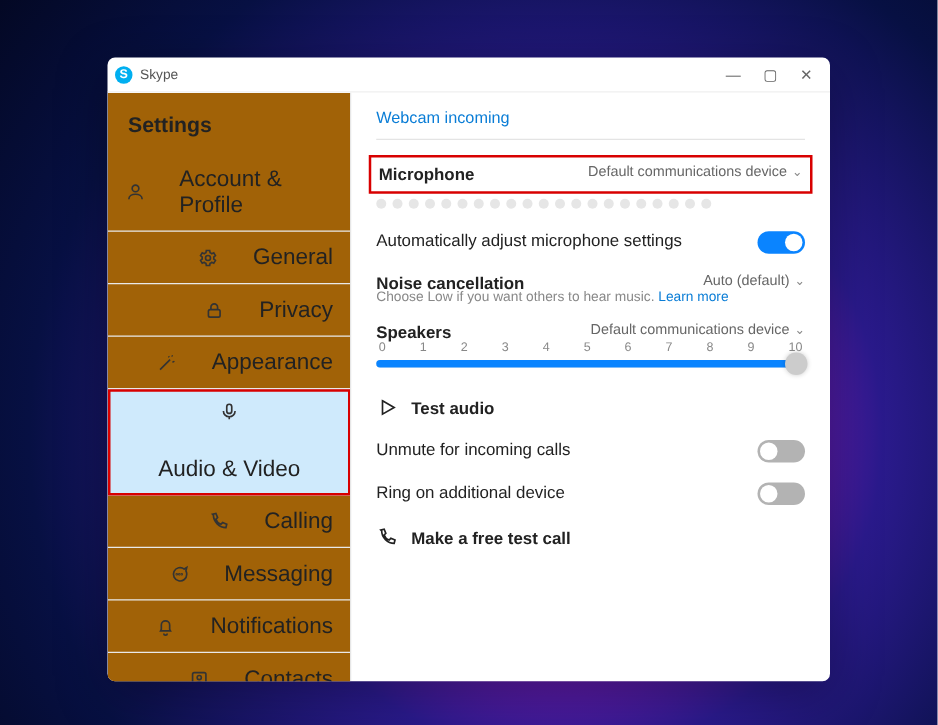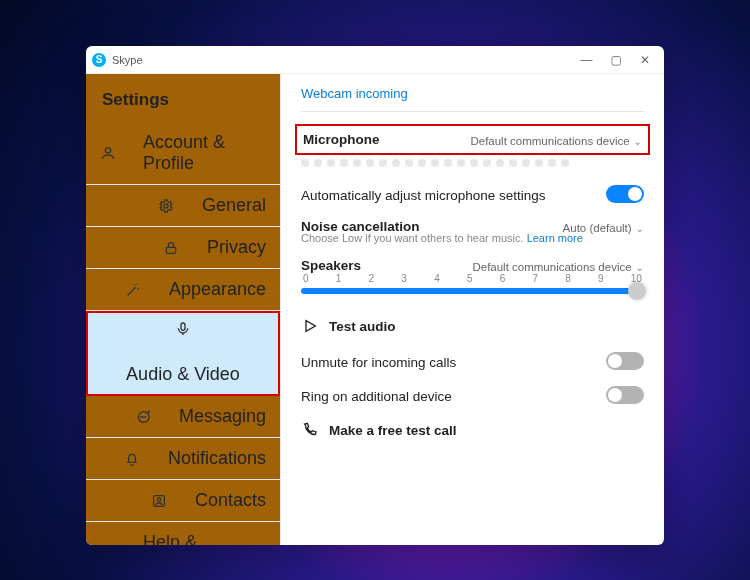--- a/index.html
+++ b/index.html
@@ -46,21 +46,21 @@
       background:#cfeafc;
     }
     .nav-item.active.redbox { outline:2px solid #d80000; outline-offset:-2px;flex-direction:column; }
     .content {
       flex:1; padding: 12px 20px 12px 20px; overflow-y:auto;
     }
     .link { color:#0a7dd6; font-size:13px; cursor:pointer; }
     .hr { height:1px; background:#e4e4e4; margin: 10px 0 12px 0; }
     .section-label { font-size: 11px; font-weight:700; color:#777; letter-spacing:.4px; margin-bottom:4px;}
     .row {
-      display:flex; align-items:flex-end; justify-content:space-between;
+      display:flex; align-items:flex-start; justify-content:space-between;
       padding: 8px 0;
     }
     .row + .row { border-top: none; gap: 18px; }
     .row-label { font-size: 13.5px; color:#222; font-weight:700; }
     .row-label.normal { font-weight:400; }
     .dropdown {
       display:flex; align-items:center; gap:4px; font-size:11.5px; color:#666; cursor:pointer;
     }
     .chev { font-size:10px; color:#888; }
     .redbox-wrap { border:2px solid #d80000; padding:4px 6px; margin: 0 -6px; }
@@ -148,20 +148,28 @@
       <div class="nav-item active redbox">
         <span class="icon">
           <svg width="16" height="16" viewBox="0 0 24 24" fill="none" stroke="currentColor" stroke-width="2">
               <rect x="9" y="3" width="6" height="11" rx="3"></rect>
               <path d="M5 11a7 7 0 0 0 14 0M12 18v3"></path>
             </svg>
         </span>
         <span>Audio &amp; Video</span>
       </div>
 
+      <div class="nav-item">
+        <span class="icon">
+          <svg width="16" height="16" viewBox="0 0 24 24" fill="none" stroke="currentColor" stroke-width="2">
+              <path d="M5 4c0 8 7 15 15 15l1-4-5-2-2 2c-3-1-5-3-6-6l2-2-2-5-4 1z"></path>
+            </svg>
+        </span>
+        <span>Calling</span>
+      </div>
 
       <div class="nav-item">
         <span class="icon">
           <svg width="16" height="16" viewBox="0 0 24 24" fill="none" stroke="currentColor" stroke-width="2">
               <path d="M21 12a8 8 0 1 1-3-6.2L21 4l-1 4a8 8 0 0 1 1 4z"></path>
               <circle cx="9" cy="12" r=".5"></circle>
               <circle cx="12" cy="12" r=".5"></circle>
               <circle cx="15" cy="12" r=".5"></circle>
             </svg>
         </span>

